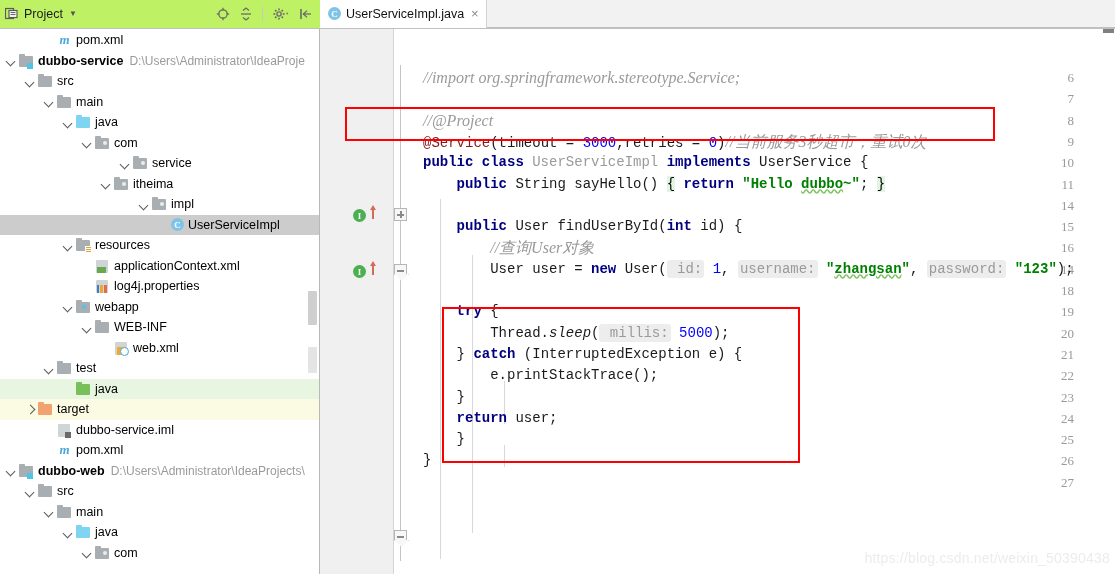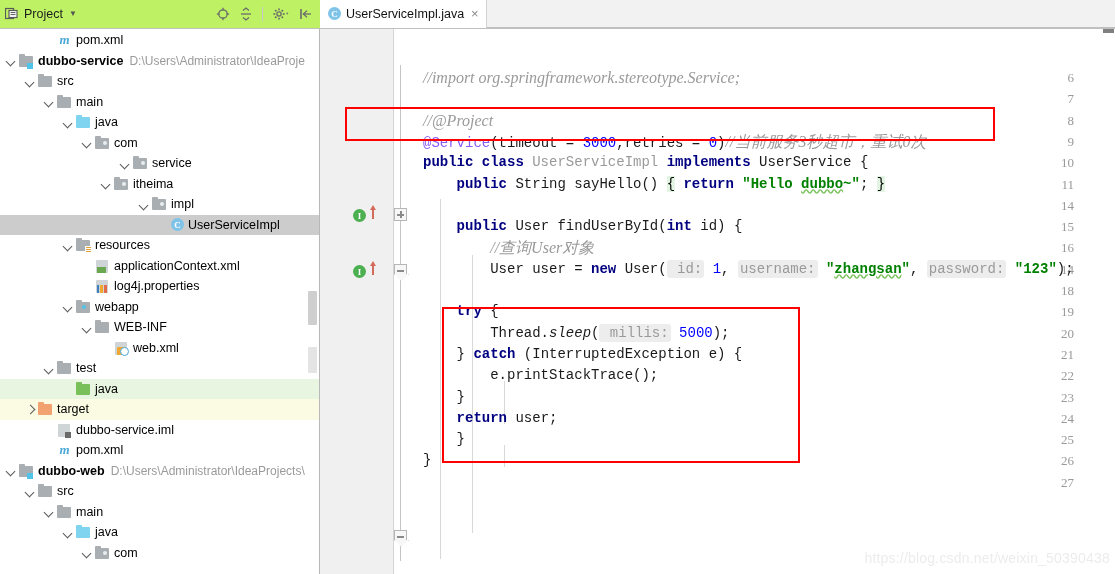--- a/index.html
+++ b/index.html
@@ -340,21 +340,21 @@
     font-size: 14px;
     white-space: pre;
     font-family: "Liberation Mono", monospace;
   }
   
   .kw   { color: #000080; font-weight: bold; }
   .cls  { color: #9a9a9a; }
   .plain{ color: #1a1a1a; }
   .str  { color: #008000; font-weight: bold; }
   .num  { color: #0000ff; }
-  .ann  { color: #8b5cf6; }
+  .ann  { color: #7f1d1d; }
   .cmt  { color: #9a9a9a; font-style: italic; font-family: "Liberation Serif", serif; font-size: 16px; margin-top: 46px;}
   .hint {
     color: #9a9a9a;
     background: #ededed;
     border-radius: 3px;
     padding: 1px 2px;
   }
   .gbr  { background: #e2f5e2; }
   .wavy { text-decoration: underline; text-decoration-style: wavy; text-decoration-color: #7ac05a; }
   .italicm { font-style: italic; }

